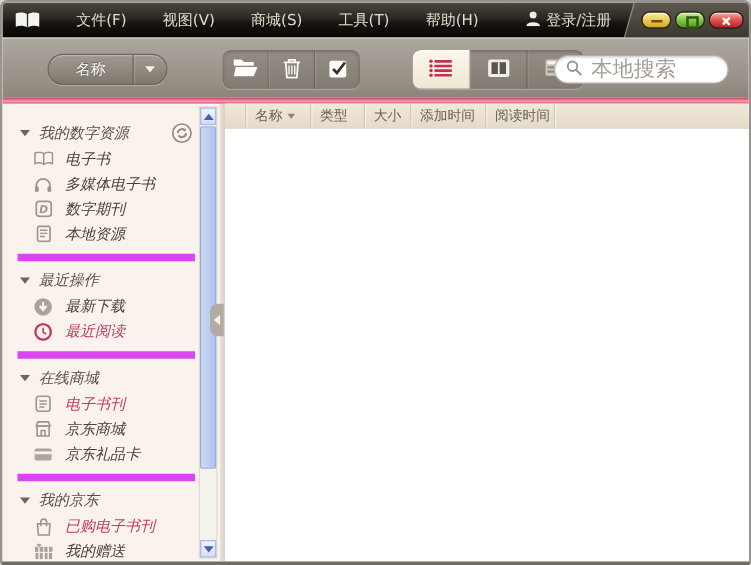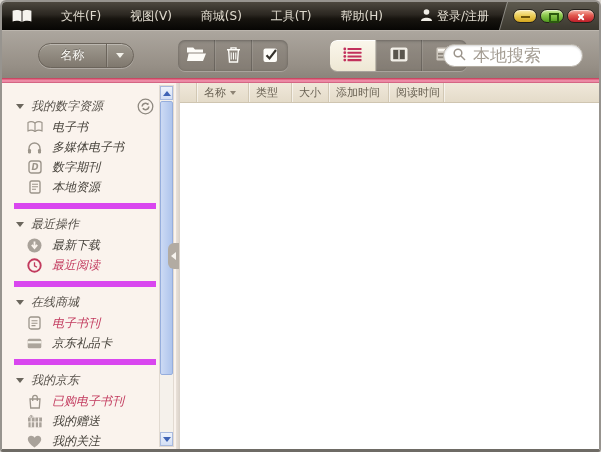--- a/index.html
+++ b/index.html
@@ -316,20 +316,30 @@
             <span class="ic">
               <svg width="13" height="14" viewBox="0 0 13 14">
                   <rect x="1" y="1" width="11" height="12" rx="2" fill="none" stroke="#9c958b" stroke-width="1.3"></rect>
                   <path d="M3.5 4.8h6M3.5 7.2h6M3.5 9.6h4" stroke="#9c958b" stroke-width="1.1"></path>
                 </svg>
             </span>
             <span>电子书刊</span>
           </div>
           <div class="item">
             <span class="ic">
+              <svg width="15" height="14" viewBox="0 0 15 14" fill="none" stroke="#9c958b" stroke-width="1.3">
+                  <path d="M2 4.8l1.2-3.3h8.6L13 4.8z"></path>
+                  <path d="M2.7 4.8h9.6v8h-9.6z"></path>
+                  <path d="M6 12.8V8.4h3v4.4"></path>
+                </svg>
+            </span>
+            <span>京东商城</span>
+          </div>
+          <div class="item">
+            <span class="ic">
               <svg width="15" height="11" viewBox="0 0 15 11">
                   <rect x=".7" y=".7" width="13.6" height="9.6" rx="1.5" fill="#aca59c"></rect>
                   <rect x=".7" y="3.1" width="13.6" height="2.3" fill="#f6f2ec"></rect>
                 </svg>
             </span>
             <span>京东礼品卡</span>
           </div>
         </div>
 
         <div class="section">

